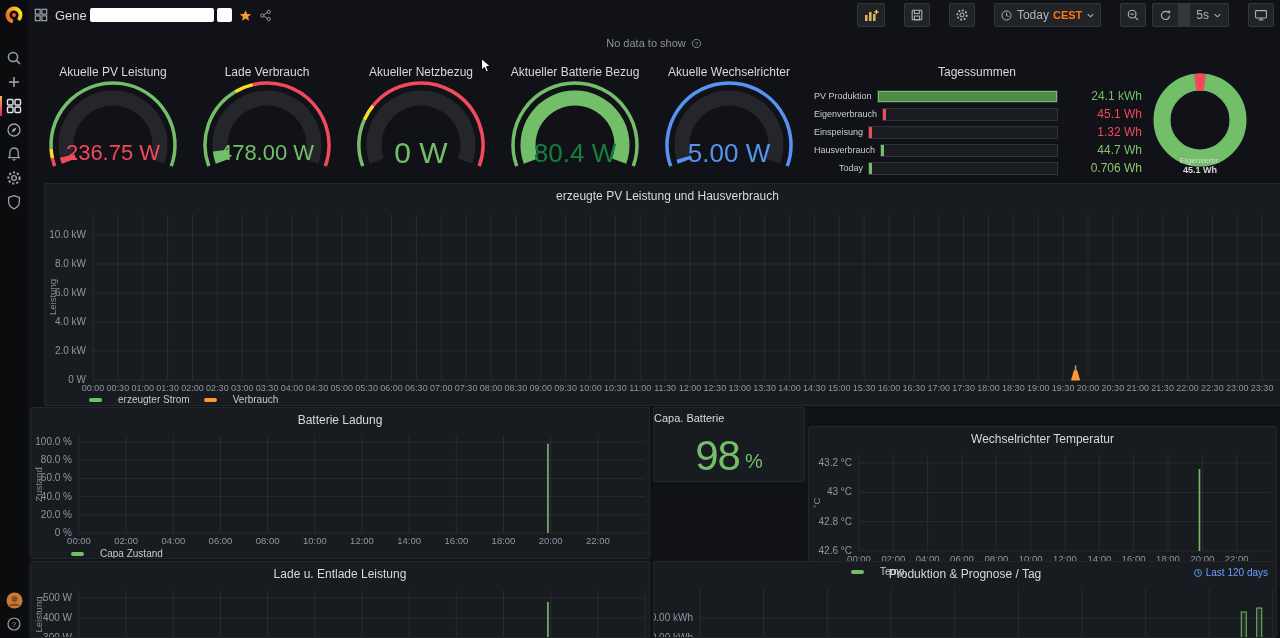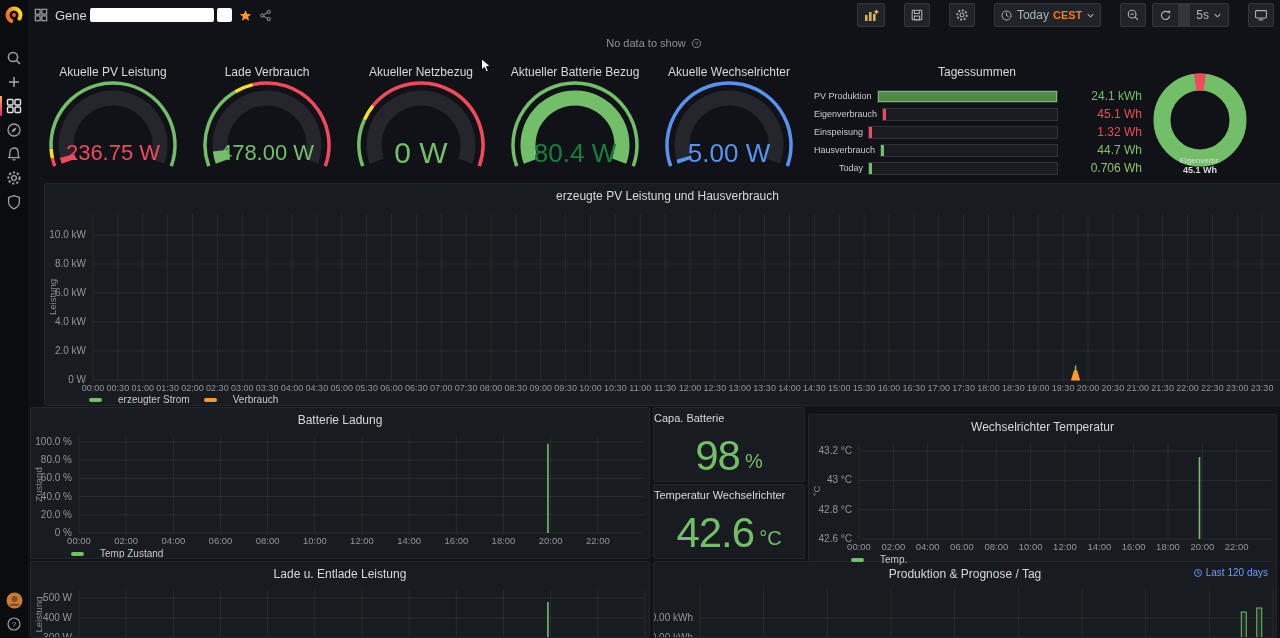--- a/index.html
+++ b/index.html
@@ -506,41 +506,34 @@
           <line x1="48" y1="52.2045028142589" x2="614" y2="52.2045028142589" stroke="rgba(255,255,255,0.07)" stroke-width="1"></line>
           <text x="41" y="55.2045028142589" text-anchor="end" font-size="10" fill="#9097a0">80.0 %</text>
           <line x1="48" y1="34.00562851782364" x2="614" y2="34.00562851782364" stroke="rgba(255,255,255,0.07)" stroke-width="1"></line>
           <text x="41" y="37.00562851782364" text-anchor="end" font-size="10" fill="#9097a0">100.0 %</text>
           <text x="11" y="76.5" text-anchor="middle" font-size="9.5" fill="#888b92" transform="rotate(-90 11 76.5)">Zustand</text>
           <line x1="516.9152777777779" y1="125" x2="516.9152777777779" y2="35.82551594746717" stroke="#73BF69" stroke-width="1.6"></line>
         </svg>
     <div class="legend" style="left: 40px; top: 140px;">
           <div class="item">
             <span class="swatch" style="background: rgb(115, 191, 105);"></span>
-            <span>Temp Zustand</span>
+            <span>Capa Zustand</span>
           </div>
         </div>
       </div>
 
     <div class="panel" style="left:625px;top:377px;width:152px;height:75px">
       <div class="stat-title">Capa. Batterie</div>
       <div class="stat-value" style="color: rgb(115, 191, 105);">
         <span class="stat-num">98</span>
         <span class="stat-unit">%</span>
       </div>
     </div>
-    <div class="panel" style="left:625px;top:454px;width:152px;height:75px">
-      <div class="stat-title">Temperatur Wechselrichter</div>
-      <div class="stat-value" style="color: rgb(115, 191, 105);">
-        <span class="stat-num">42.6</span>
-        <span class="stat-unit">°C</span>
-      </div>
-    </div>
-
-    <div class="panel" style="left:780px;top:384px;width:469px;height:152px">
+
+    <div class="panel" style="left:780px;top:396px;width:469px;height:152px">
       <div class="panel-title">Wechselrichter Temperatur</div>
       <svg class="chart-svg" width="469" height="152">
           <line x1="50" y1="28" x2="50" y2="124" stroke="rgba(255,255,255,0.07)" stroke-width="1"></line>
           <text x="50" y="135" text-anchor="middle" font-size="9.5" fill="#9097a0">00:00</text>
           <line x1="84.33333333333333" y1="28" x2="84.33333333333333" y2="124" stroke="rgba(255,255,255,0.07)" stroke-width="1"></line>
           <text x="84.33333333333333" y="135" text-anchor="middle" font-size="9.5" fill="#9097a0">02:00</text>
           <line x1="118.66666666666666" y1="28" x2="118.66666666666666" y2="124" stroke="rgba(255,255,255,0.07)" stroke-width="1"></line>
           <text x="118.66666666666666" y="135" text-anchor="middle" font-size="9.5" fill="#9097a0">04:00</text>
           <line x1="153" y1="28" x2="153" y2="124" stroke="rgba(255,255,255,0.07)" stroke-width="1"></line>
           <text x="153" y="135" text-anchor="middle" font-size="9.5" fill="#9097a0">06:00</text>

